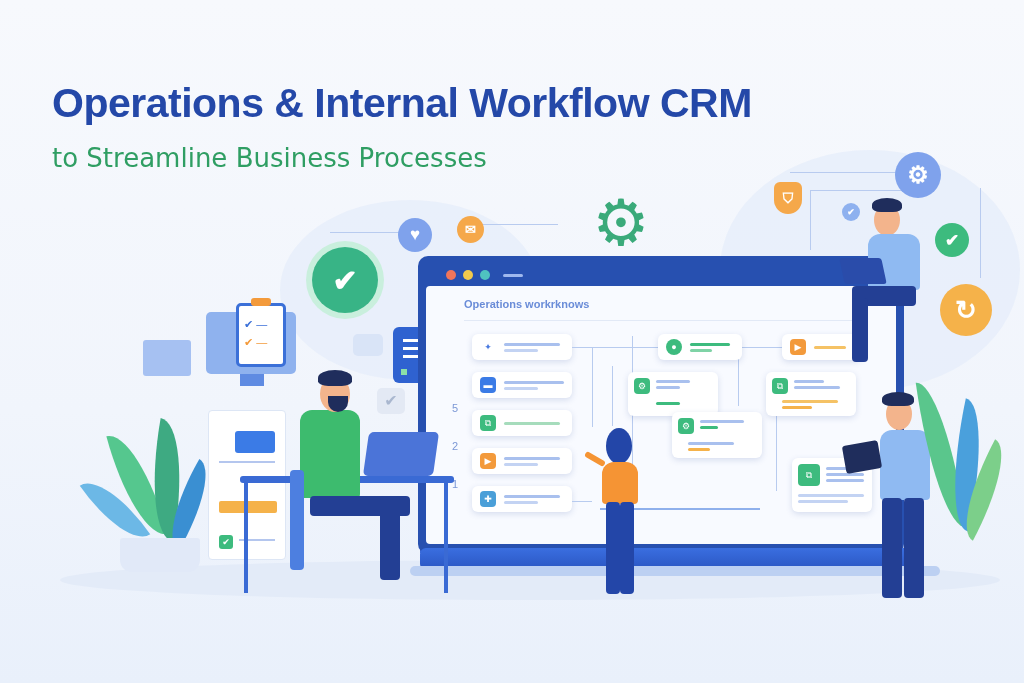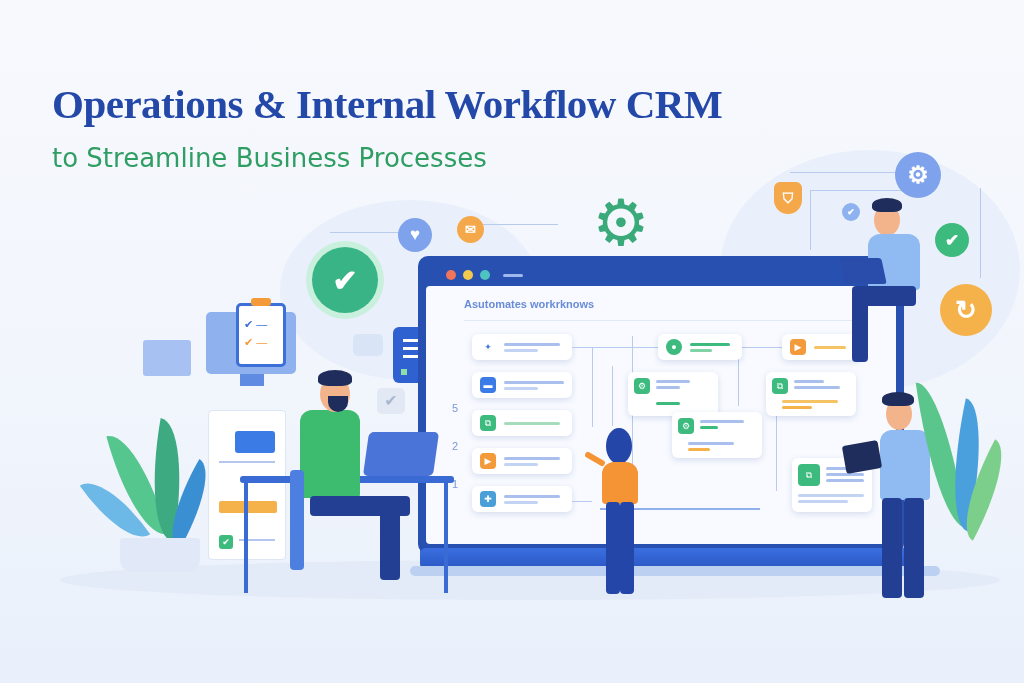--- a/index.html
+++ b/index.html
@@ -5,21 +5,21 @@
   * { box-sizing: border-box; margin: 0; padding: 0; }
   html, body { width: 1024px; height: 683px; overflow: hidden; }
   body {
     font-family: "Liberation Sans", sans-serif;
     background: linear-gradient(180deg, #f7f9fd 0%, #f1f5fc 60%, #e9f0fb 100%);
     position: relative;
   }
   .abs { position: absolute; }
   .title {
     left: 52px; top: 80px; font-size: 41px; font-weight: bold; color: #2448a8;
-    letter-spacing: -0.5px; white-space: nowrap; font-family: Liberation Serif, serif;
+    letter-spacing: -0.5px; white-space: nowrap; font-family: Liberation Sans, sans-serif;
   }
   .subtitle {
     left: 52px; top: 143px; font-size: 26px; color: #2f9e63; white-space: nowrap;
     font-family: "DejaVu Sans", sans-serif;
   }
   .blob { border-radius: 50%; background: #e6eefa; opacity: .8; }
   .floor { left: 60px; top: 560px; width: 940px; height: 40px; border-radius: 50%; background: #e3ebf8; }
 
   
   .monitor {
@@ -105,21 +105,21 @@
 <div class="abs" style="left:420px;top:383px;width:6px;height:170px;background:#3b6ad6;"></div>
 
 <div class="abs monitor">
   <div class="monitor-top">
     <span class="dot" style="background:#f0755a;"></span>
     <span class="dot" style="background:#f2c94c;"></span>
     <span class="dot" style="background:#4fc3c0;"></span>
     <span class="bar-dash"></span>
   </div>
   <div class="screen">
-    <div class="screen-title">Asutomates workrknows</div>
+    <div class="screen-title">Operations workrknows</div>
     <div class="screen-sep"></div>
 
     <span class="step-num" style="left:26px;top:116px;">5</span>
     <span class="step-num" style="left:26px;top:154px;">2</span>
     <span class="step-num" style="left:26px;top:192px;">1</span>
 
     <div class="card" style="left:46px;top:48px;width:100px;height:26px;">
       <span class="ico" style="left:8px;top:5px;color:#4a7ae0;">✦</span>
       <span class="line" style="left:32px;top:9px;width:56px;background:#a9c0ee;"></span>
       <span class="line" style="left:32px;top:15px;width:34px;background:#c3d3f3;"></span>

